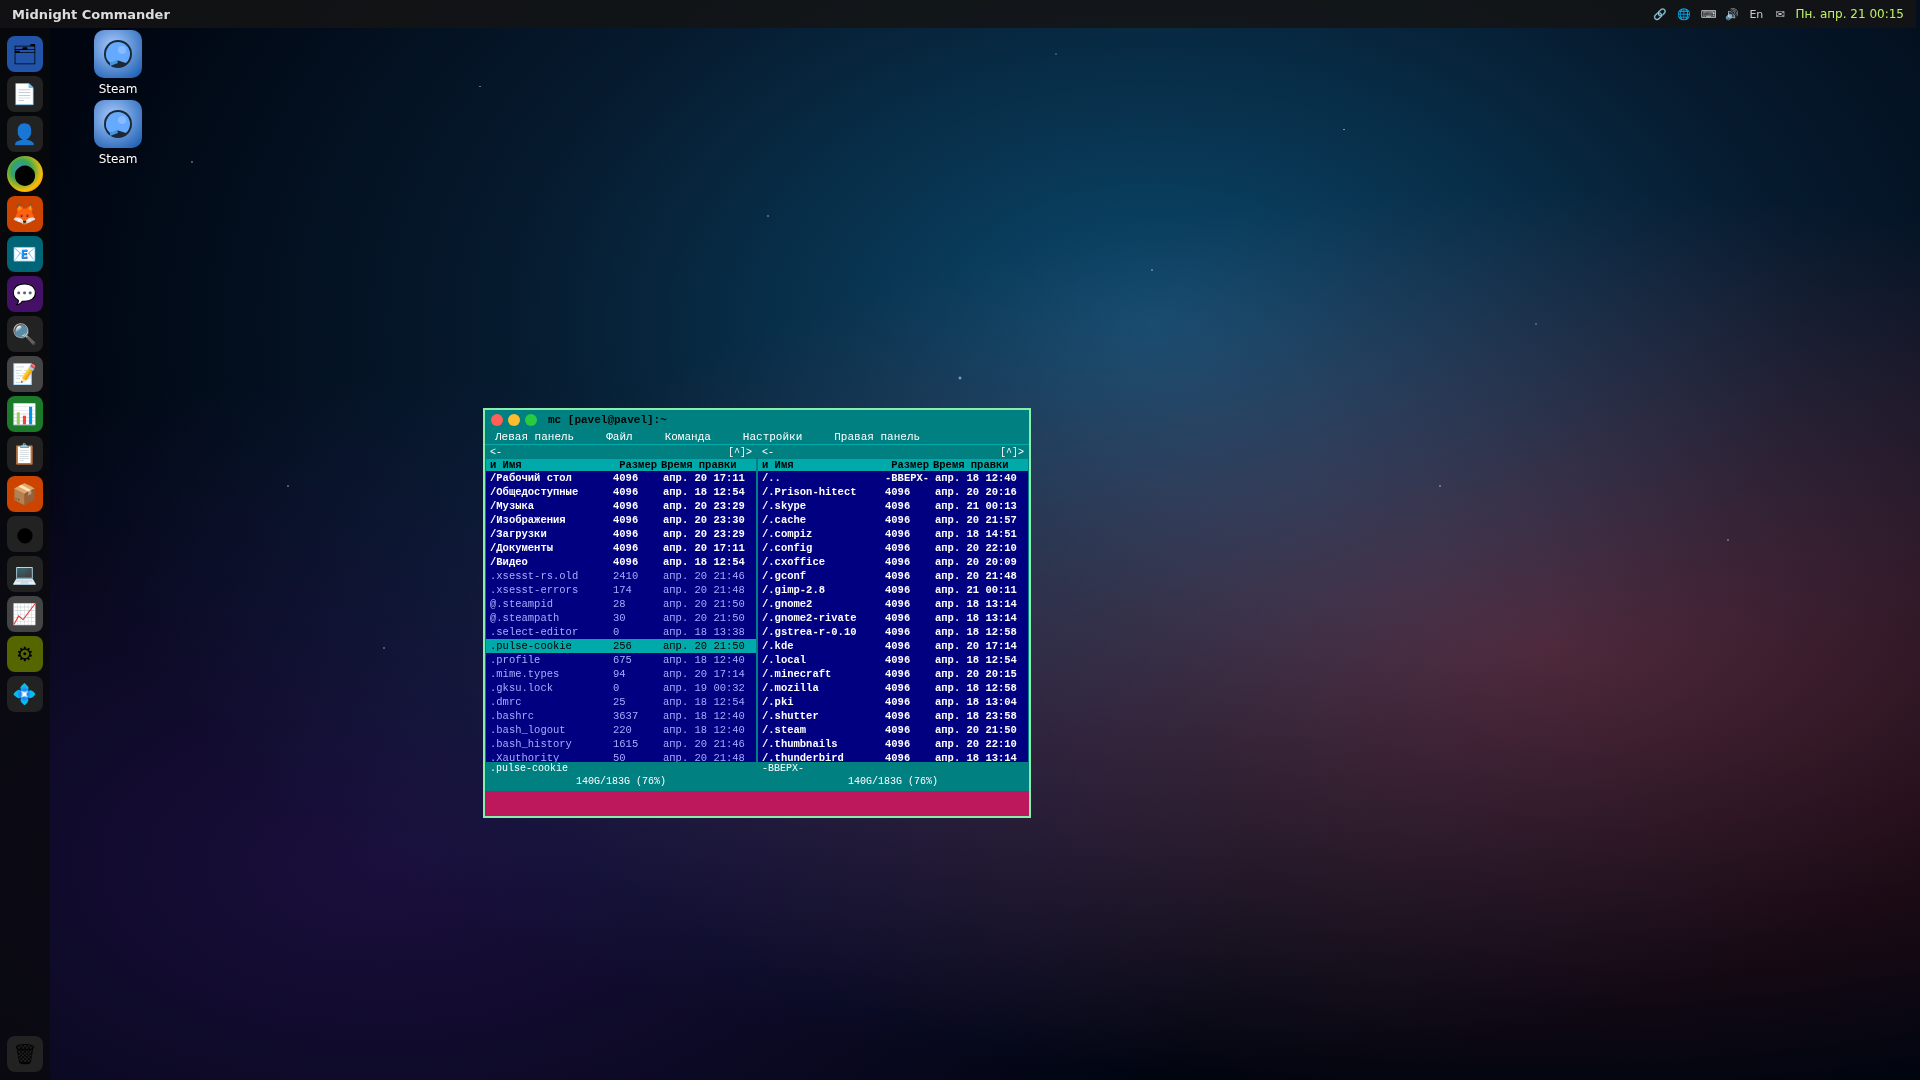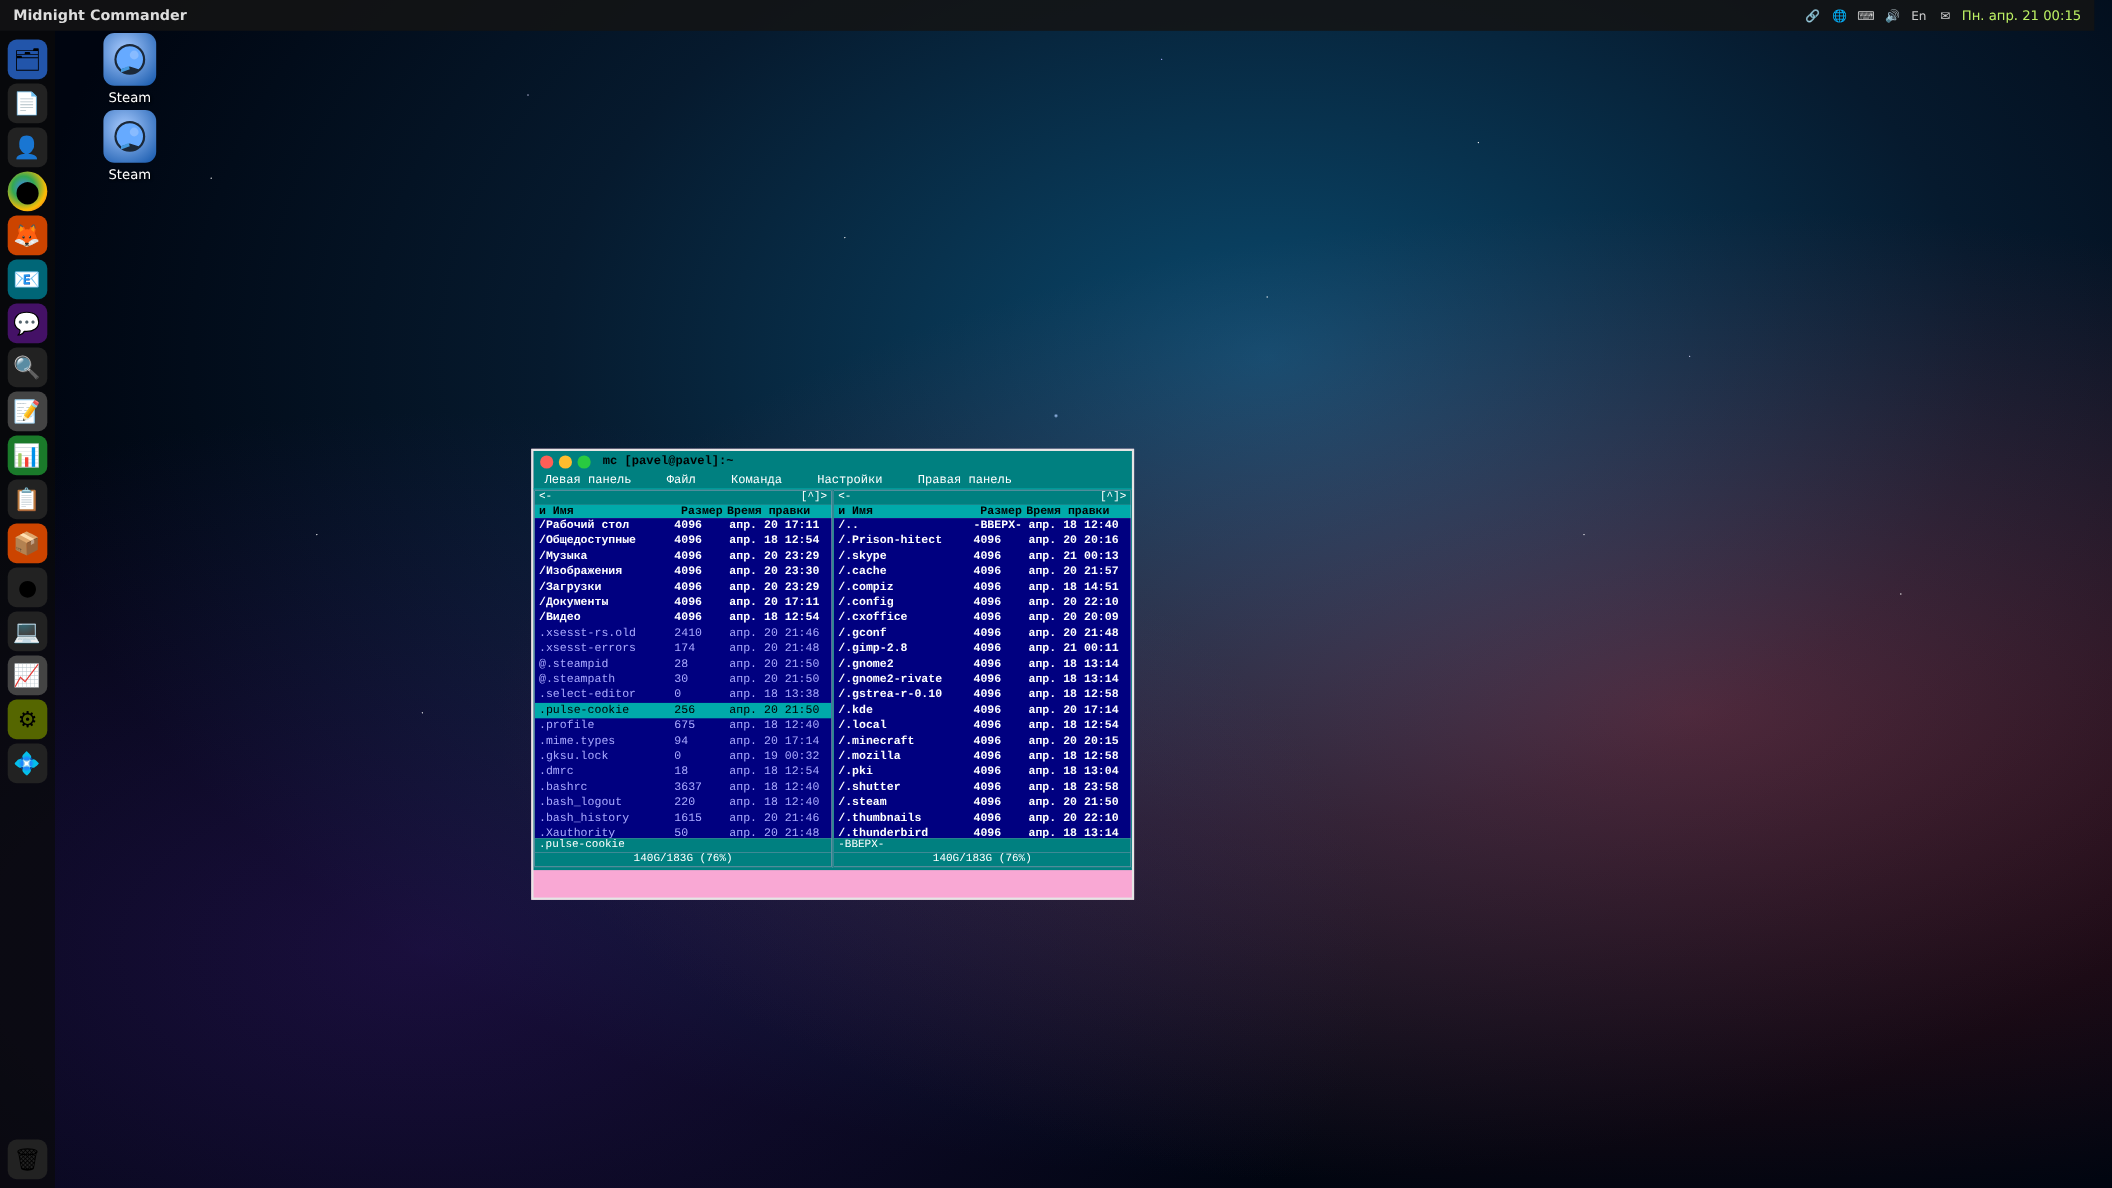--- a/index.html
+++ b/index.html
@@ -43,21 +43,21 @@
         radial-gradient(1px 1px at 20% 60%, #fff 0%, transparent 100%),
         radial-gradient(1px 1px at 75% 45%, #fff 0%, transparent 100%),
         radial-gradient(2px 2px at 30% 70%, #88aaff 0%, transparent 100%);
     }
 
     
     #taskbar {
       position: absolute;
       top: 0;
       left: 0;
-      right: 16px;
+      right: 4px;
       height: 28px;
       background: rgba(20, 20, 20, 0.85);
       display: flex;
       align-items: center;
       z-index: 100;
     }
 
     #taskbar-title {
       color: #ddd;
       font-size: 13px;
@@ -156,22 +156,22 @@
       background: radial-gradient(circle at 40% 35%, #aaccff, #1155aa) !important;
     }
 
     
     #mc-window {
       position: absolute;
       top: 408px;
       left: 483px;
       width: 548px;
       height: 410px;
-      background: #f9a8d4;
-      border: 2px solid #e5e5e5;
+      background: #be185d;
+      border: 2px solid #86efac;
       z-index: 200;
       font-family: 'Courier New', monospace;
       font-size: 11.5px;
     }
 
     #mc-titlebar {
       background: #008080;
       height: 20px;
       display: flex;
       align-items: center;
@@ -449,21 +449,21 @@
     <span class="mc-col-size">94</span>
     <span class="mc-col-date">апр. 20 17:14</span>
   </div>
           <div class="mc-file-row ">
     <span class="mc-col-name">.gksu.lock</span>
     <span class="mc-col-size">0</span>
     <span class="mc-col-date">апр. 19 00:32</span>
   </div>
           <div class="mc-file-row ">
     <span class="mc-col-name">.dmrc</span>
-    <span class="mc-col-size">18</span>
+    <span class="mc-col-size">25</span>
     <span class="mc-col-date">апр. 18 12:54</span>
   </div>
           <div class="mc-file-row ">
     <span class="mc-col-name">.bashrc</span>
     <span class="mc-col-size">3637</span>
     <span class="mc-col-date">апр. 18 12:40</span>
   </div>
           <div class="mc-file-row ">
     <span class="mc-col-name">.bash_logout</span>
     <span class="mc-col-size">220</span>

